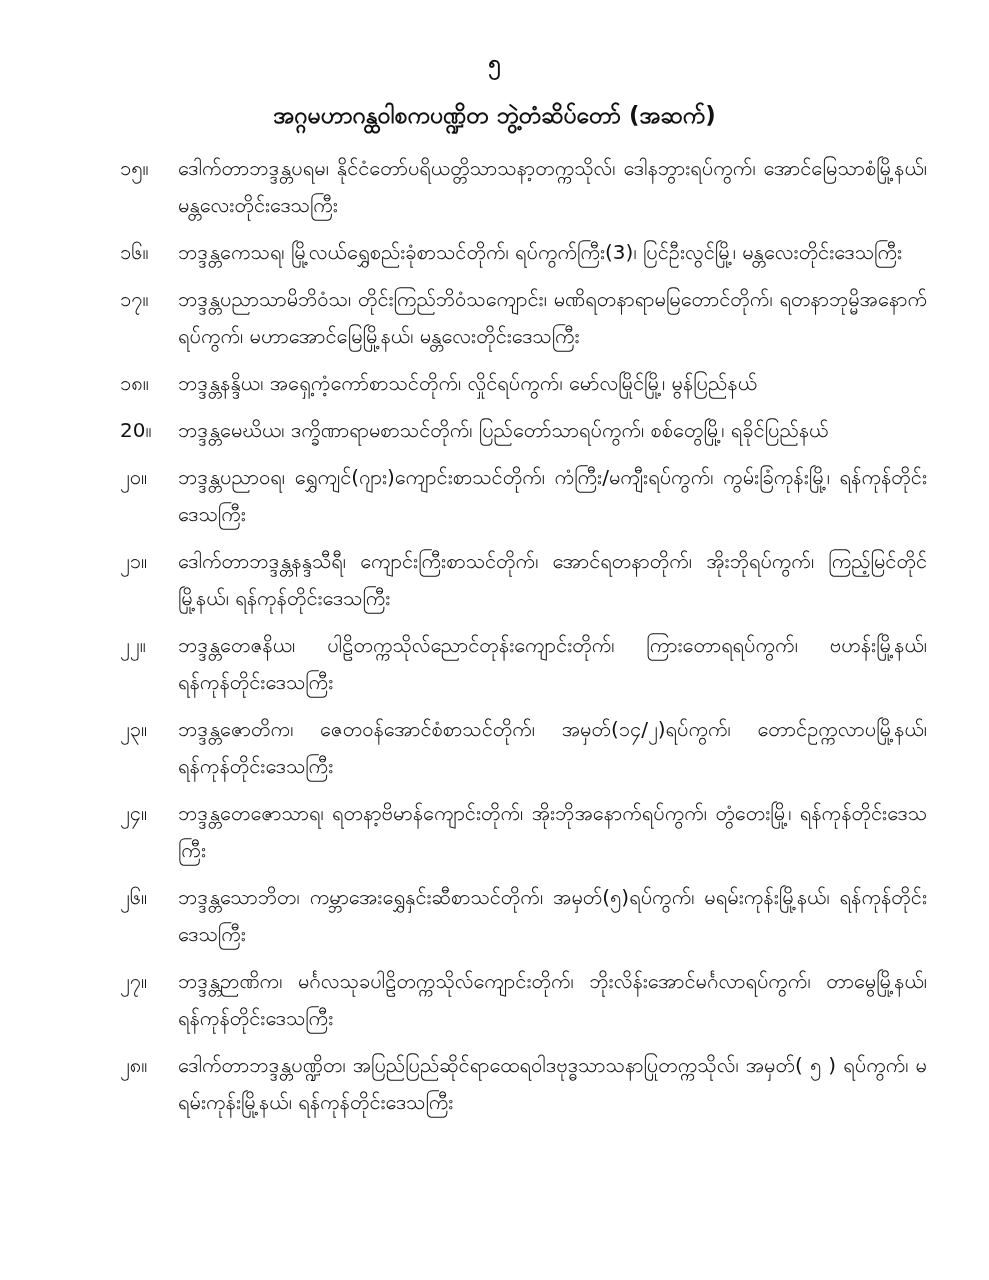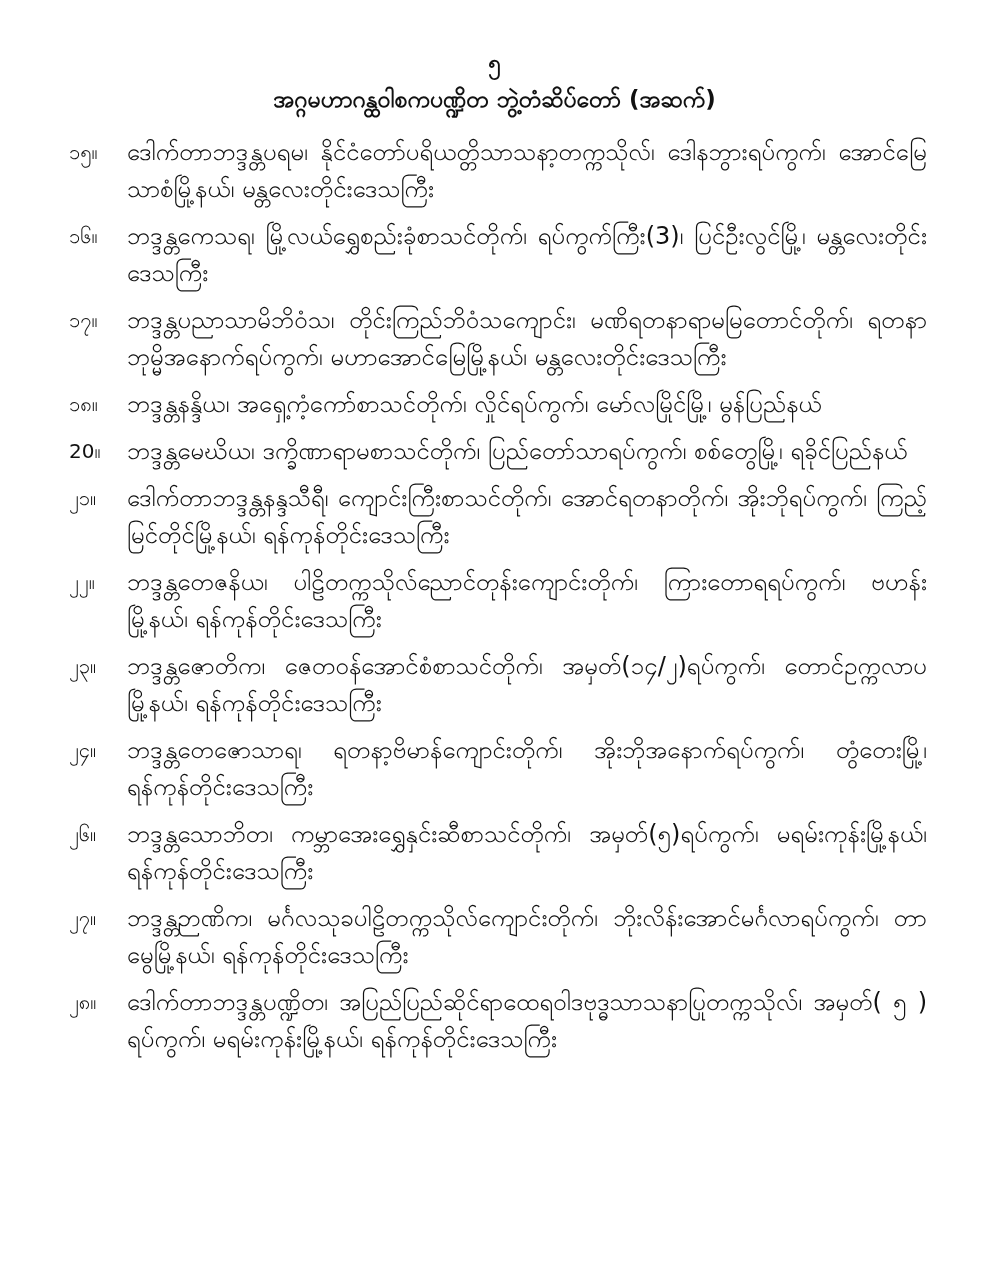--- a/index.html
+++ b/index.html
@@ -20,44 +20,44 @@
   }
   .page-number {
     text-align: center;
     padding-top: 48px;
     font-size: 22px;
     font-weight: bold;
     line-height: 30px;
   }
   .doc-title {
     text-align: center;
-    margin-top: 4px;
+    margin-top: 20px;
     font-size: 23px;
     font-weight: bold;
     line-height: 34px;
   }
   .list {
     margin-top: 18px;
-    padding-left: 69px;
+    padding-left: 120px;
     padding-right: 62px;
   }
   .list-item {
     display: flex;
     align-items: flex-start;
     margin-bottom: 10px;
   }
   .item-number {
     flex: 0 0 58px;
     font-size: 20px;
     line-height: 37px;
     white-space: nowrap;
   }
   .item-text {
     flex: 1 1 auto;
-    font-size: 24px;
+    font-size: 20px;
     line-height: 37px;
     text-align: justify;
   }
 </style>
 </head>
 <body>
 
 <div class="page" style="background: rgb(255, 255, 255); color: rgb(17, 17, 17);">
   <div class="page-number">၅</div>
 
@@ -82,20 +82,24 @@
   <div class="list-item">
     <div class="item-number">၁၈။</div>
     <div class="item-text">ဘဒ္ဒန္တနန္ဒိယ၊ အရှေ့ကံ့ကော်စာသင်တိုက်၊ လှိုင်ရပ်ကွက်၊ မော်လမြိုင်မြို့၊ မွန်ပြည်နယ်</div>
   </div>
 
   <div class="list-item">
     <div class="item-number">20။</div>
     <div class="item-text">ဘဒ္ဒန္တမေဃိယ၊ ဒက္ခိဏာရာမစာသင်တိုက်၊ ပြည်တော်သာရပ်ကွက်၊ စစ်တွေမြို့၊ ရခိုင်ပြည်နယ်</div>
   </div>
 
+  <div class="list-item">
+    <div class="item-number">၂၀။</div>
+    <div class="item-text">ဘဒ္ဒန္တပညာဝရ၊ ရွှေကျင်(ဂျား)ကျောင်းစာသင်တိုက်၊ ကံကြီး/မကျီးရပ်ကွက်၊ ကွမ်းခြံကုန်းမြို့၊ ရန်ကုန်တိုင်းဒေသကြီး</div>
+  </div>
 
   <div class="list-item">
     <div class="item-number">၂၁။</div>
     <div class="item-text">ဒေါက်တာဘဒ္ဒန္တနန္ဒသီရီ၊ ကျောင်းကြီးစာသင်တိုက်၊ အောင်ရတနာတိုက်၊ အိုးဘိုရပ်ကွက်၊ ကြည့်မြင်တိုင်မြို့နယ်၊ ရန်ကုန်တိုင်းဒေသကြီး</div>
   </div>
 
   <div class="list-item">
     <div class="item-number">၂၂။</div>
     <div class="item-text">ဘဒ္ဒန္တတေဇနိယ၊ ပါဠိတက္ကသိုလ်ညောင်တုန်းကျောင်းတိုက်၊ ကြားတောရရပ်ကွက်၊ ဗဟန်းမြို့နယ်၊ ရန်ကုန်တိုင်းဒေသကြီး</div>
   </div>

